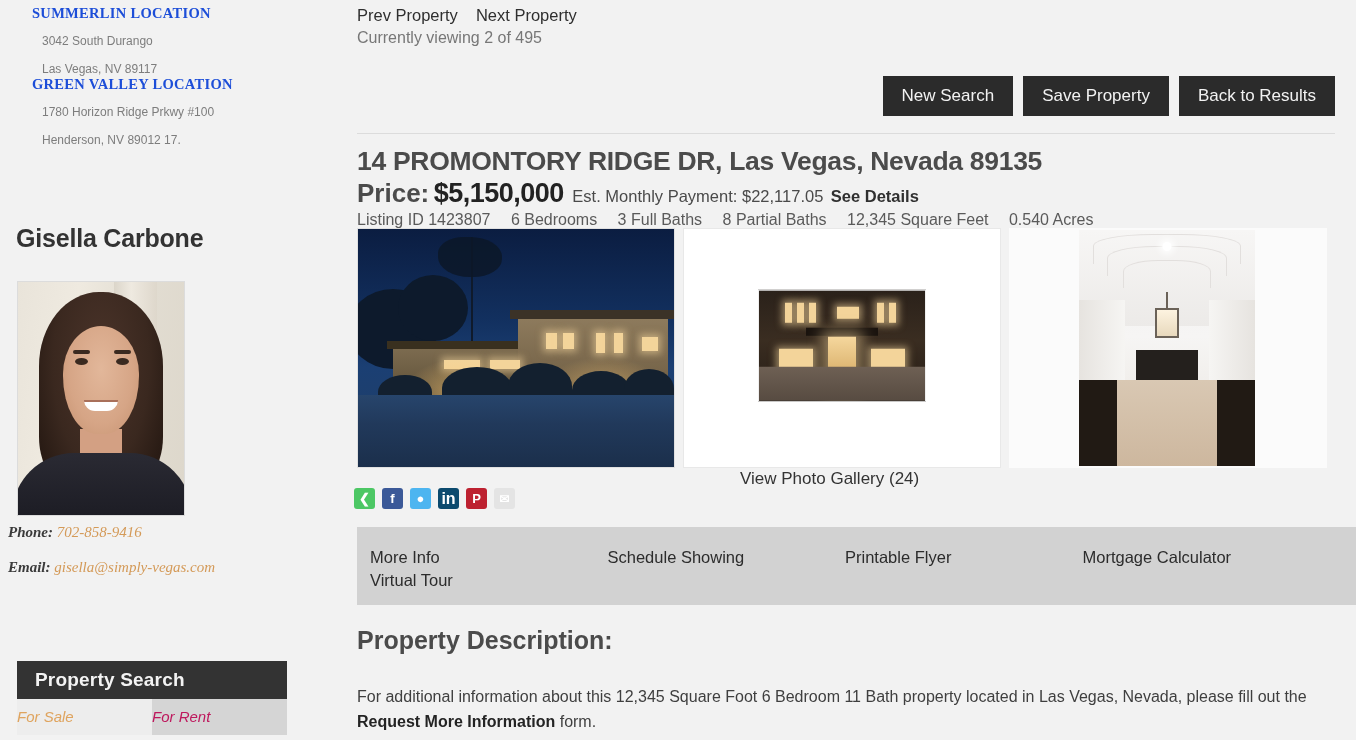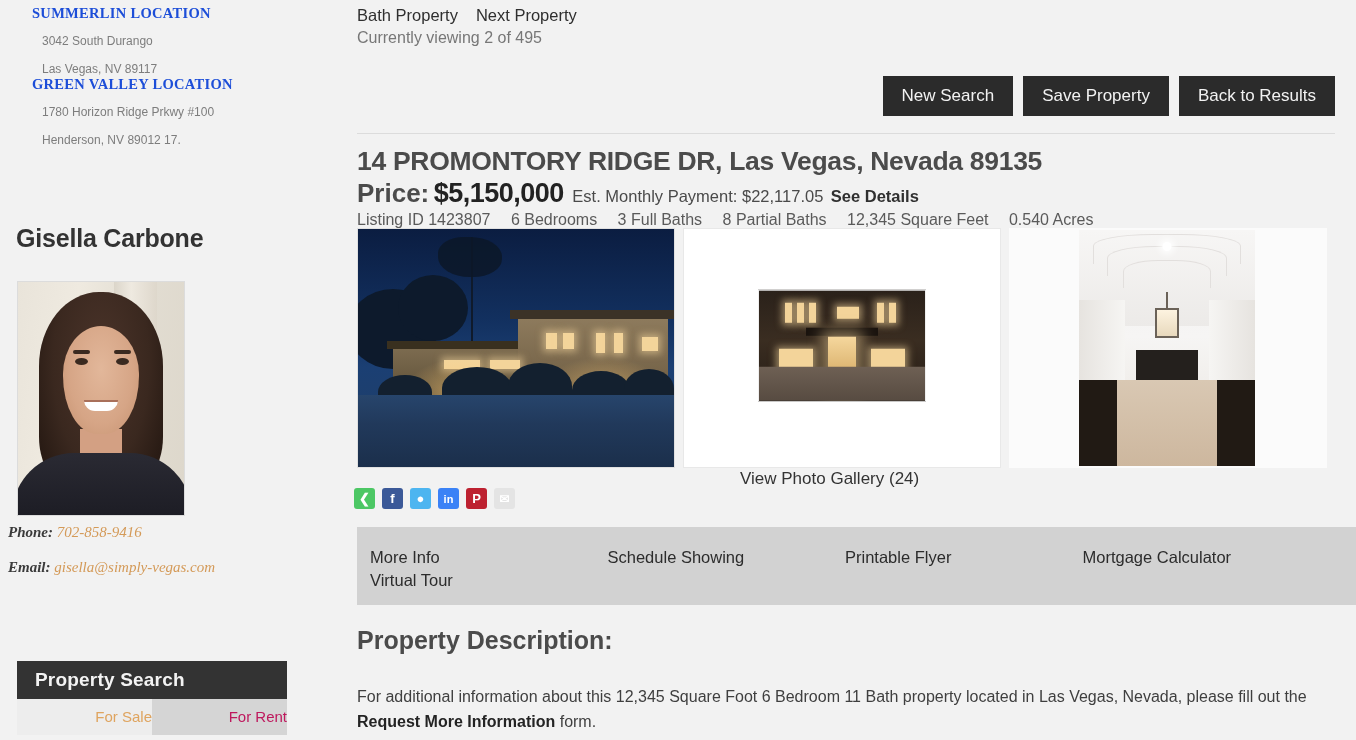--- a/index.html
+++ b/index.html
@@ -69,21 +69,21 @@
   .contact-label { font-style: italic; font-weight: bold; color: #3b3b3b; }
   .contact-value { font-style: italic; color: #d49a58; }
 
   .search-box { position: absolute; left: 17px; top: 661px; width: 270px; }
   .search-header {
     background: #333; color: #f3f3f3; font-size: 19px; font-weight: bold;
     padding: 8px 0 8px 18px; letter-spacing: .2px;
   }
   .search-tabs { display: flex; width: 100%; }
   .search-tab {
-    flex: 1; text-align: right; font-size: 15px; padding: 9px 0 10px 0;
+    flex: 1; text-align: left; font-size: 15px; padding: 9px 0 10px 0; font-style: italic;
   }
   .search-tab.active { background: #ededed; color: #dfa45f; }
   .search-tab.inactive { background: #d5d5d5; color: #be185d; }
 
   
   #main { position: absolute; left: 340px; top: 0; width: 1016px; height: 740px; }
 
   .prev-next { position: absolute; left: 17px; top: 6px; font-size: 16.5px; color: #2f2f2f; }
   .prev-next a { margin-right: 18px; color: #2f2f2f; text-decoration: none; display:inline-block; }
   .viewing { position: absolute; left: 17px; top: 29px; font-size: 16px; color: #777; }
@@ -229,21 +229,21 @@
       <div class="search-tabs">
         <div class="search-tab active">For Sale</div>
         <div class="search-tab inactive">For Rent</div>
       </div>
     </div>
   </div>
 
   <div id="main">
 
     <div class="prev-next">
-      <a href="#">Bath Property</a><a href="#">Next Property</a>
+      <a href="#">Prev Property</a><a href="#">Next Property</a>
     </div>
     <div class="viewing">Currently viewing 2 of 495</div>
 
     <div class="btn-row">
       <button class="dark-btn">New Search</button>
       <button class="dark-btn">Save Property</button>
       <button class="dark-btn">Back to Results</button>
     </div>
 
     <div class="divider"></div>
@@ -331,21 +331,21 @@
         </div>
       </div>
     </div>
 
     <div class="gallery-link">View Photo Gallery (24)</div>
 
     <div class="socials">
       <div class="sicon" style="background:#4cc764;">❮</div>
       <div class="sicon" style="background:#3b5998;">f</div>
       <div class="sicon" style="background:#4db5f0;">●</div>
-      <div class="sicon" style="background:#3b82f6; font-size:11px;text-align:center;">in</div>
+      <div class="sicon" style="background:#0c4a6e; font-size:16px;text-align:center;">in</div>
       <div class="sicon" style="background:#bd2130;">P</div>
       <div class="sicon" style="background:#e4e4e4; color:#fff; font-size:12px;">✉</div>
     </div>
 
     <div class="actions">
       <div class="actions-grid">
         <div class="act-col">
           <div class="act-link">More Info</div>
           <div class="act-link">Virtual Tour</div>
         </div>

